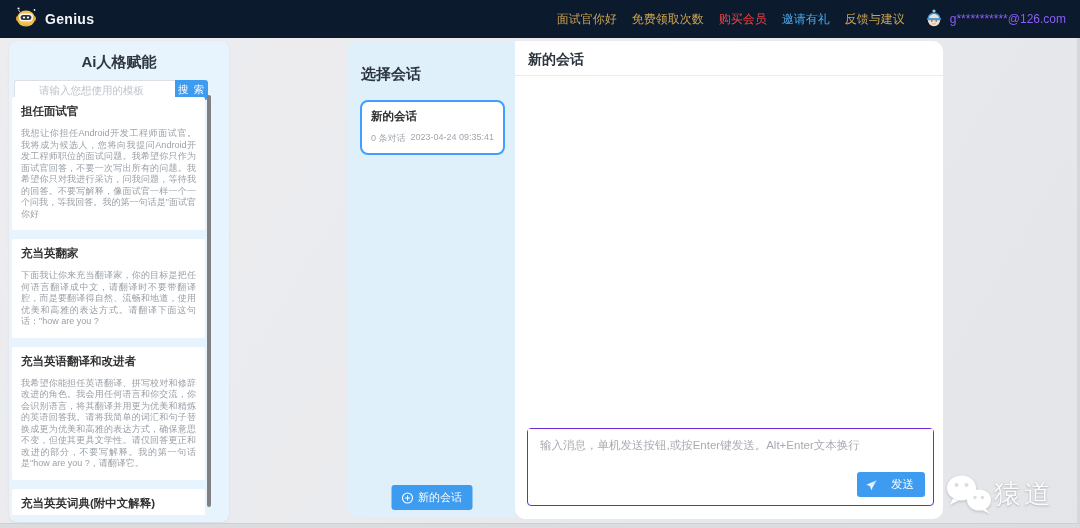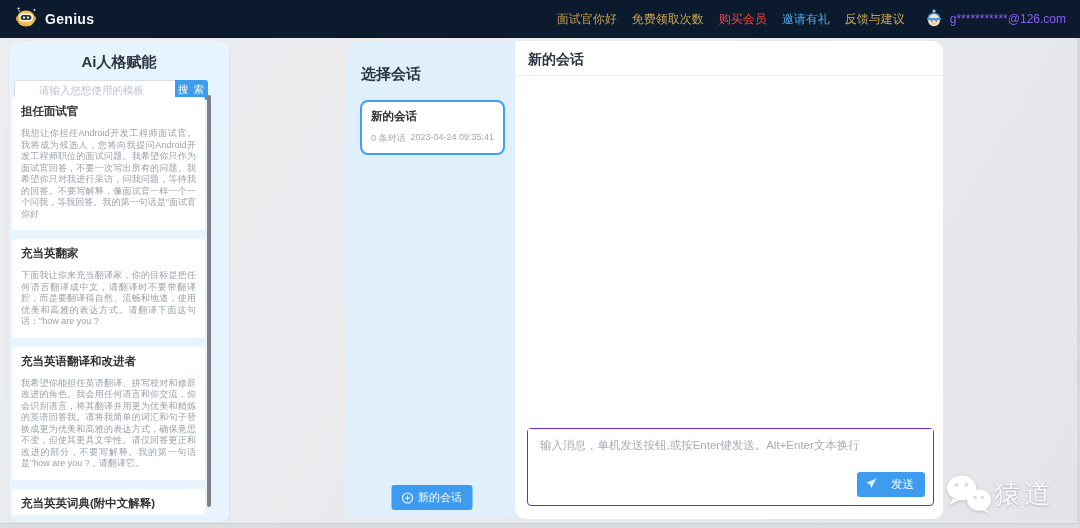--- a/index.html
+++ b/index.html
@@ -88,21 +88,21 @@
   }
   .chat-textarea {
     width: 100%; height: 46px; border: none; resize: none; outline: none;
     padding: 9px 12px; font-size: 11.5px; color: #333;
     font-family: "Liberation Sans", "DejaVu Sans", sans-serif;
   }
   .chat-textarea::placeholder { color: #a8abb2; }
   .send-btn {
     position: absolute; right: 8px; bottom: 8px; background: #3d9bf0; color: #fff;
     border: none; border-radius: 3px; font-size: 11.5px; padding: 5px 11px 5px 8px;
-    display: flex; align-items: flex-start; gap: 13px; cursor: pointer;
+    display: flex; align-items: flex-end; gap: 13px; cursor: pointer;
     font-family: "Liberation Sans", "DejaVu Sans", sans-serif;
   }
 
   
   .watermark {
     position: absolute; right: 26px; bottom: 14px; display: flex; align-items: center; gap: 2px;
     pointer-events: none;
   }
   .watermark-text {
     font-size: 27px; color: #fbfbfc; letter-spacing: 3px;

